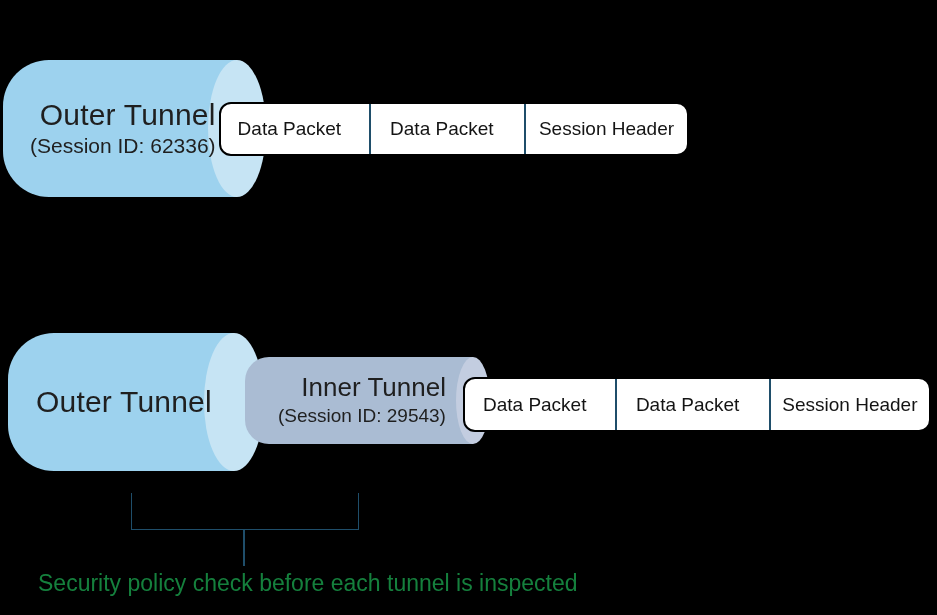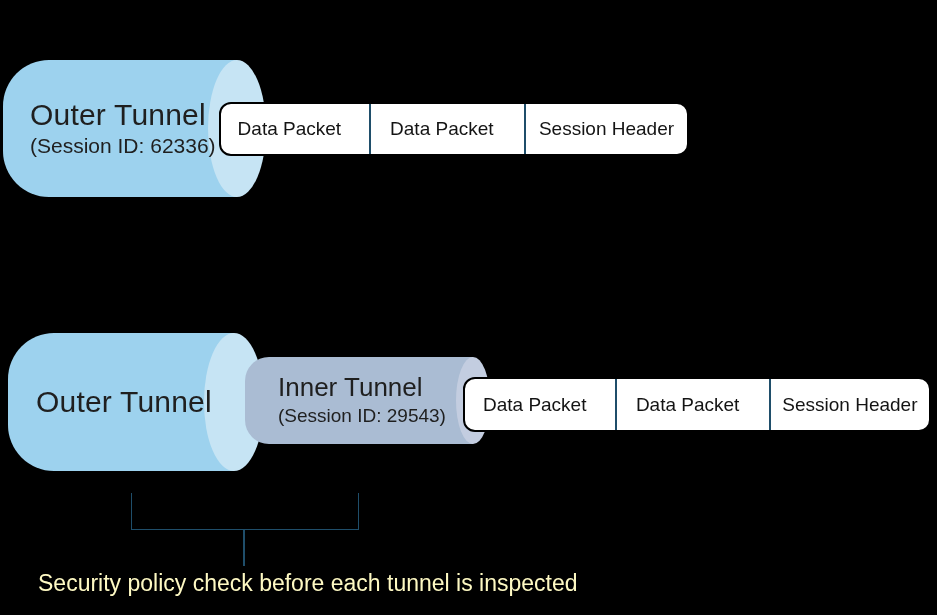--- a/index.html
+++ b/index.html
@@ -7,20 +7,21 @@
     padding: 0;
     background: #000000;
     font-family: "Liberation Sans", sans-serif;
   }
   #canvas {
     position: relative;
     width: 937px;
     height: 615px;
     background: #000000;
     overflow: hidden;
+    text-align: right;
   }
 
   
   .tunnel-body {
     position: absolute;
     background: #9DD2EE;
   }
   .tunnel-cap {
     position: absolute;
     border-radius: 50%;
@@ -71,21 +72,21 @@
   }
   .bracket-stem {
     position: absolute;
     width: 1.5px;
     background: #1F4E6A;
   }
 
   .caption {
     position: absolute;
     font-size: 23px;
-    color: #fef9c3;
+    color: #15803d;
     white-space: nowrap;
   }
 </style>
 </head>
 <body>
 
 <div id="canvas">
 
   <div class="tunnel-body" style="left:3px; top:60px; width:234px; height:137px; border-radius:46px 0 0 46px; z-index:1;"></div>
   <div class="tunnel-cap" style="left:208px; top:60px; width:58px; height:137px; z-index:2; background:#C6E4F4;"></div>

